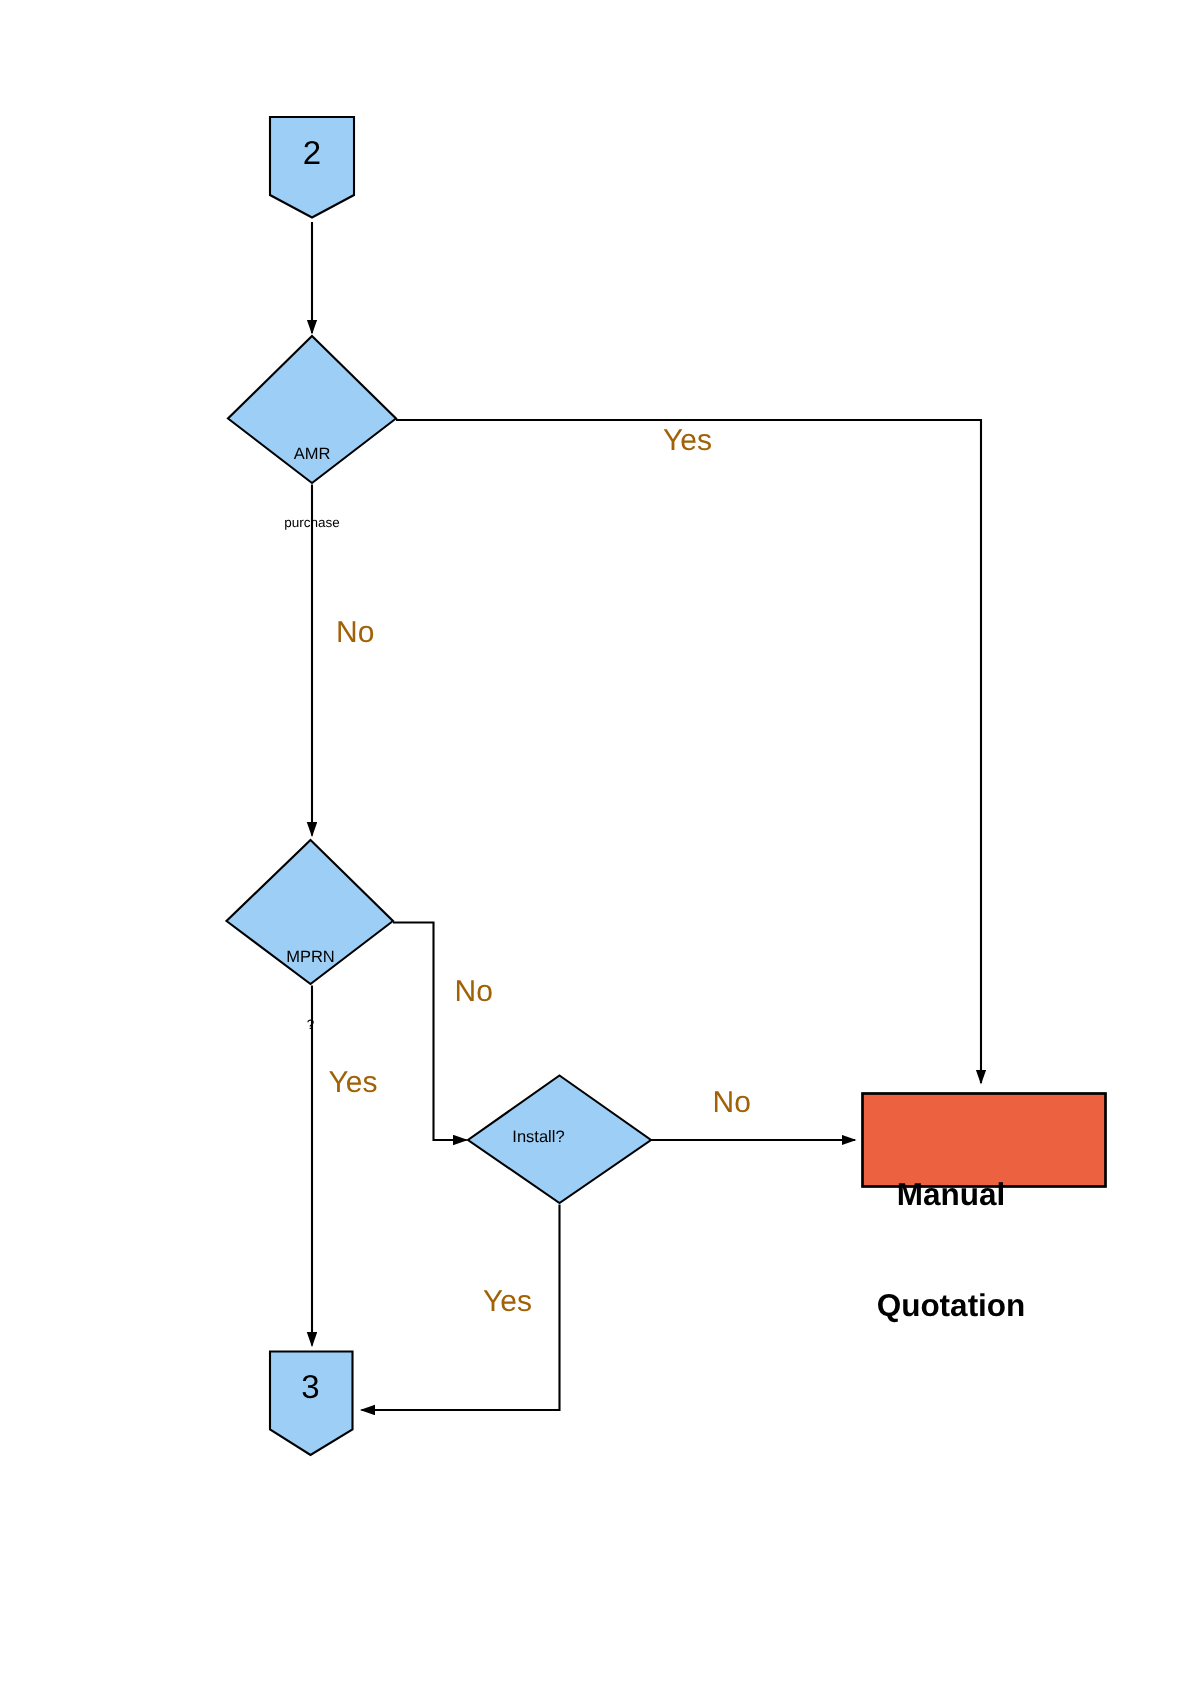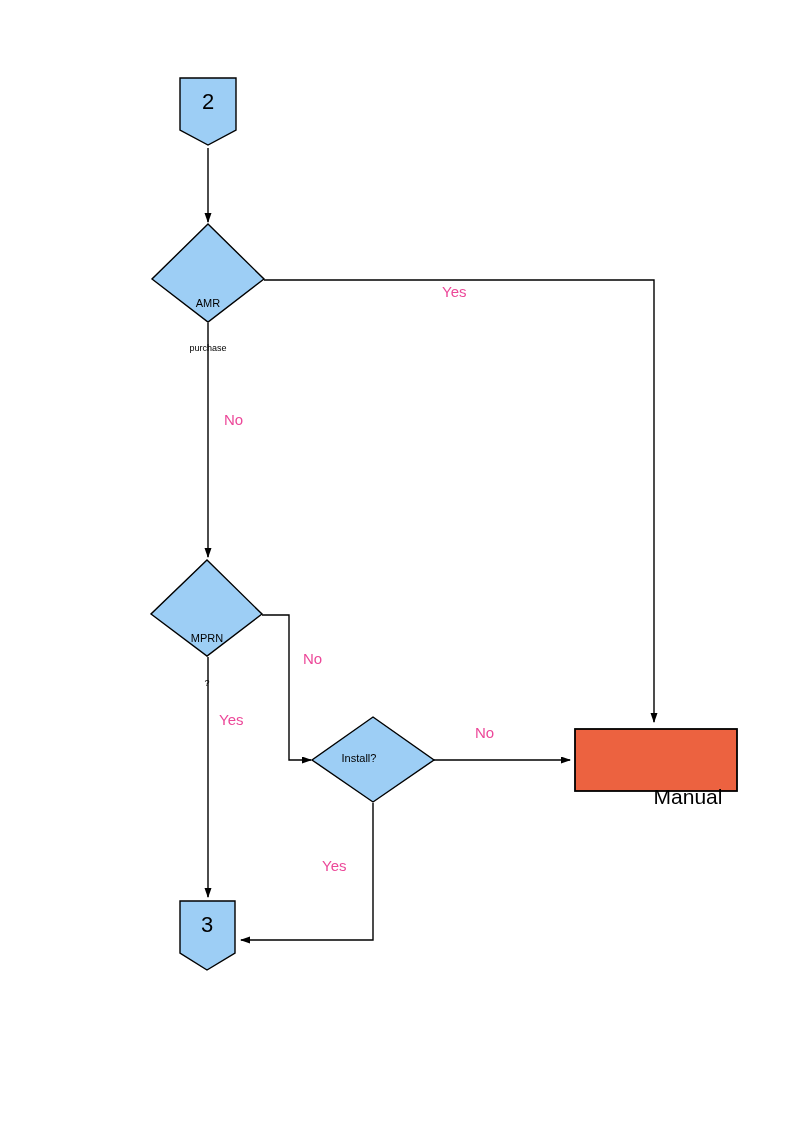--- a/index.html
+++ b/index.html
@@ -28,22 +28,22 @@
   }
   .node-text {
     position: absolute;
     text-align: center;
     line-height: 1.08;
     pointer-events: none;
     white-space: pre;
   }
   .edge-label {
     position: absolute;
-    font-size: 15px;
-    color: #ec4899;
+    font-size: 20px;
+    color: #a16207;
     white-space: pre;
   }
   .connector-num {
     font-size: 22px;
   }
   .diamond-main {
     font-size: 11px;
   }
   .diamond-sub {
     font-size: 9px;
@@ -102,22 +102,23 @@
     <div class="diamond-sub">?</div>
   </div>
 
   <div class="node-text" style="left:158px; top:263px; width:100px;">
     <div class="diamond-main">AMR</div>
     <div class="diamond-sub">purchase</div>
   </div>
 
   <div class="node-text diamond-single" style="left:309px; top:753px; width:100px;">Install?</div>
 
-  <div class="node-text process-text" style="left:607px; top:735px; width:162px;">
+  <div class="node-text process-text" style="left:553px; top:735px; width:162px;font-weight:bold;">
     <div>Manual</div>
+    <div>Quotation</div>
   </div>
 
   <div class="node-text connector-num" style="left:177px; top:913px; width:60px;">3</div>
 
   <div class="edge-label" style="left:442px; top:283px;">Yes</div>
 
   <div class="edge-label" style="left:224px; top:411px;">No</div>
 
   <div class="edge-label" style="left:303px; top:650px;">No</div>
 

